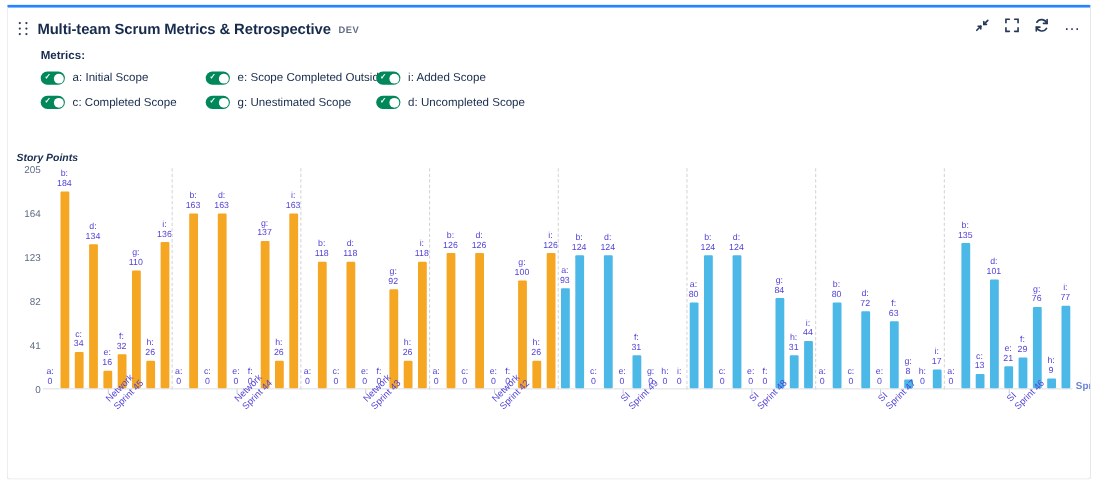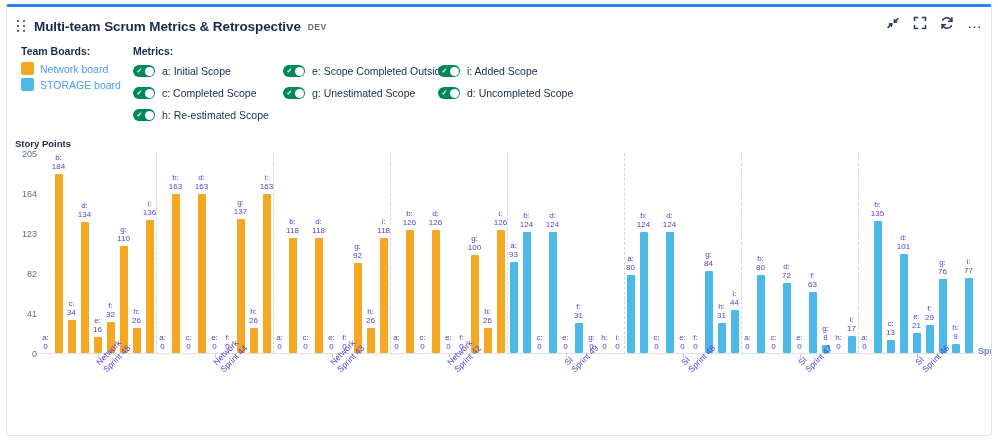--- a/index.html
+++ b/index.html
@@ -88,21 +88,21 @@
     font-size:7px; line-height:12px; text-align:center; color:#fff; font-weight:bold;
   }
   .toggle.on .mark { left:1px; }
   .toggle.off .mark { right:1px; }
   .metric-label { font-size:10.5px; color:#172b4d; white-space:nowrap; }
 
   
   .chart-area { position:relative; margin-top:14px; }
   .axis-title {
     position:absolute; left:8px; top:0px;
-    font-size:9.5px; font-weight:bold; color:#172b4d;
+    font-size:9.5px; font-weight:bold; color:#172b4d;font-style:italic;
   }
   .plot {
     position:absolute; left:0; top:16px;
     width: 986px; height: 240px;
   }
   .ytick {
     position:absolute; right:0; transform:translateY(-50%);
     font-size:9px; color:#5e6c84; text-align:right; width:24px;
   }
   .ylabels { position:absolute; left:4px; top:0; width:26px; height:200px; }
@@ -182,31 +182,20 @@
             <path d="M11.9 1.8 L11.9 5.3 L8.6 5.3"></path>
           <path d="M2.4 8.8 A5 5 0 0 0 11.4 9.8"></path>
             <path d="M2.1 12.2 L2.1 8.7 L5.4 8.7"></path>
         </svg>
       </span>
       <span class="dots">…</span>
     </div>
   </div>
 
   <div class="controls">
-    <div class="col-boards">
-      <div class="col-label">Team Boards:</div>
-      <div class="board-row">
-        <span class="swatch" style="background:#f5a623"></span>
-        <span class="board-name">Network board</span>
-      </div>
-      <div class="board-row">
-        <span class="swatch" style="background:#4bb8e8"></span>
-        <span class="board-name">STORAGE board</span>
-      </div>
-    </div>
 
     <div class="metrics-wrap">
       <div class="col-label">Metrics:</div>
       <div class="metrics-grid" id="metrics-grid">
           <div class="metric">
             <span class="toggle on">
               <span class="mark">✓</span>
               <span class="knob"></span>
             </span>
             <span class="metric-label">a: Initial Scope</span>
@@ -238,27 +227,20 @@
               <span class="knob"></span>
             </span>
             <span class="metric-label">g: Unestimated Scope</span>
           </div>
           <div class="metric">
             <span class="toggle on">
               <span class="mark">✓</span>
               <span class="knob"></span>
             </span>
             <span class="metric-label">d: Uncompleted Scope</span>
-          </div>
-          <div class="metric">
-            <span class="toggle on">
-              <span class="mark">✓</span>
-              <span class="knob"></span>
-            </span>
-            <span class="metric-label">h: Re-estimated Scope</span>
           </div>
           <div style="height: 18px;"></div>
         </div>
     </div>
   </div>
 
   <div class="chart-area">
     <div class="axis-title">Story Points</div>
     <div class="plot">
       <div class="ylabels" id="ylabels">

